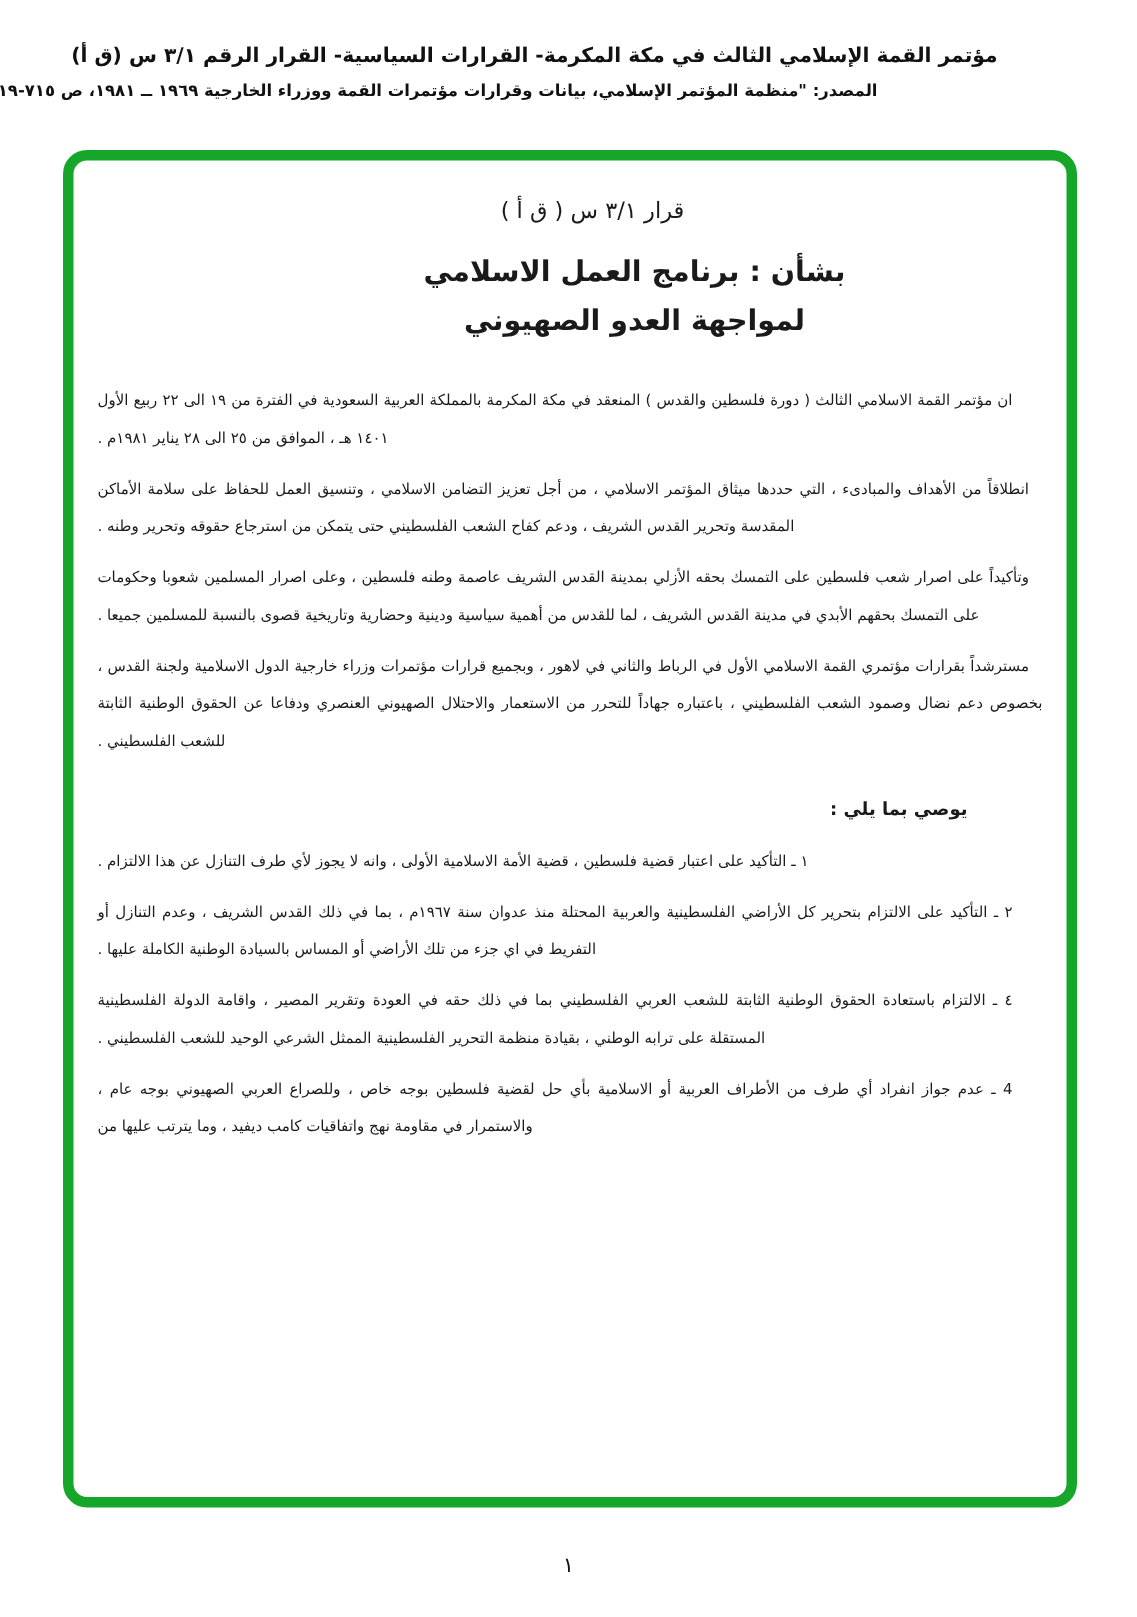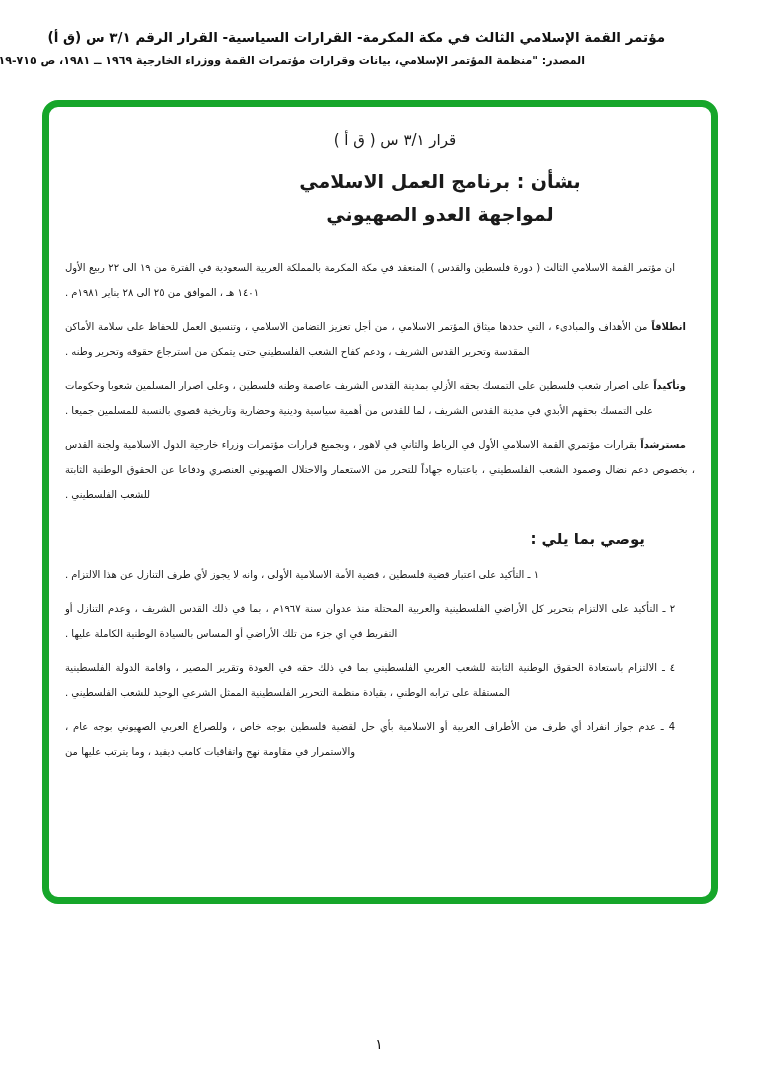--- a/index.html
+++ b/index.html
@@ -9,44 +9,44 @@
   }
   .hdr1 {
     position:absolute; top:29px; right:93px; direction:rtl;
     font-weight:bold; font-size:13.5px; color:#111; white-space:nowrap;
   }
   .hdr2 {
     position:absolute; top:54px; right:173px; direction:rtl;
     font-weight:bold; font-size:11px; color:#111; white-space:nowrap;
   }
   .frame {
-    position:absolute; left:42px; top:100px; width:676px; height:804px;
+    position:absolute; left:42px; top:100px; width:676px; height:905px;
     box-sizing:border-box; border:7px solid #16a62a; border-radius:16px;
     overflow:hidden; background:#fff;
   }
   .content {
     direction:rtl; padding:24px 16px 0 16px; color:#1a1a1a;
   }
   .resnum {
     text-align:center; position:relative; left:15px;
     font-size:15px; margin:0 0 16px 0;
   }
   .subject {
-    text-align:center; position:relative; left:60px;
+    text-align:center; position:relative; left:43px;
     font-weight:bold; font-size:19px; line-height:33px; margin:0 0 24px 0;
   }
   .para {
     font-size:10px; line-height:25px; margin:0 0 9px 0;
     text-align:justify; text-align-last:left;
   }
   .indent { text-indent:20px; }
   .lead-indent { text-indent:9px; }
-  .lead { font-weight:bold; }
+  .lead { font-weight:normal; }
   .recommend {
-    font-weight:bold; font-size:15px; line-height:25px;
+    font-weight:bold; font-size:12px; line-height:25px;
     text-align:right; text-align-last:right; padding-left:0;
     margin:20px 50px 10px 0;
   }
   .single { text-align:right; text-align-last:right; text-indent:52px; }
   .pagenum {
     position:absolute; top:1036px; left:0; width:758px;
     text-align:center; font-size:14px; color:#111;
   }
 </style>
 </head>

